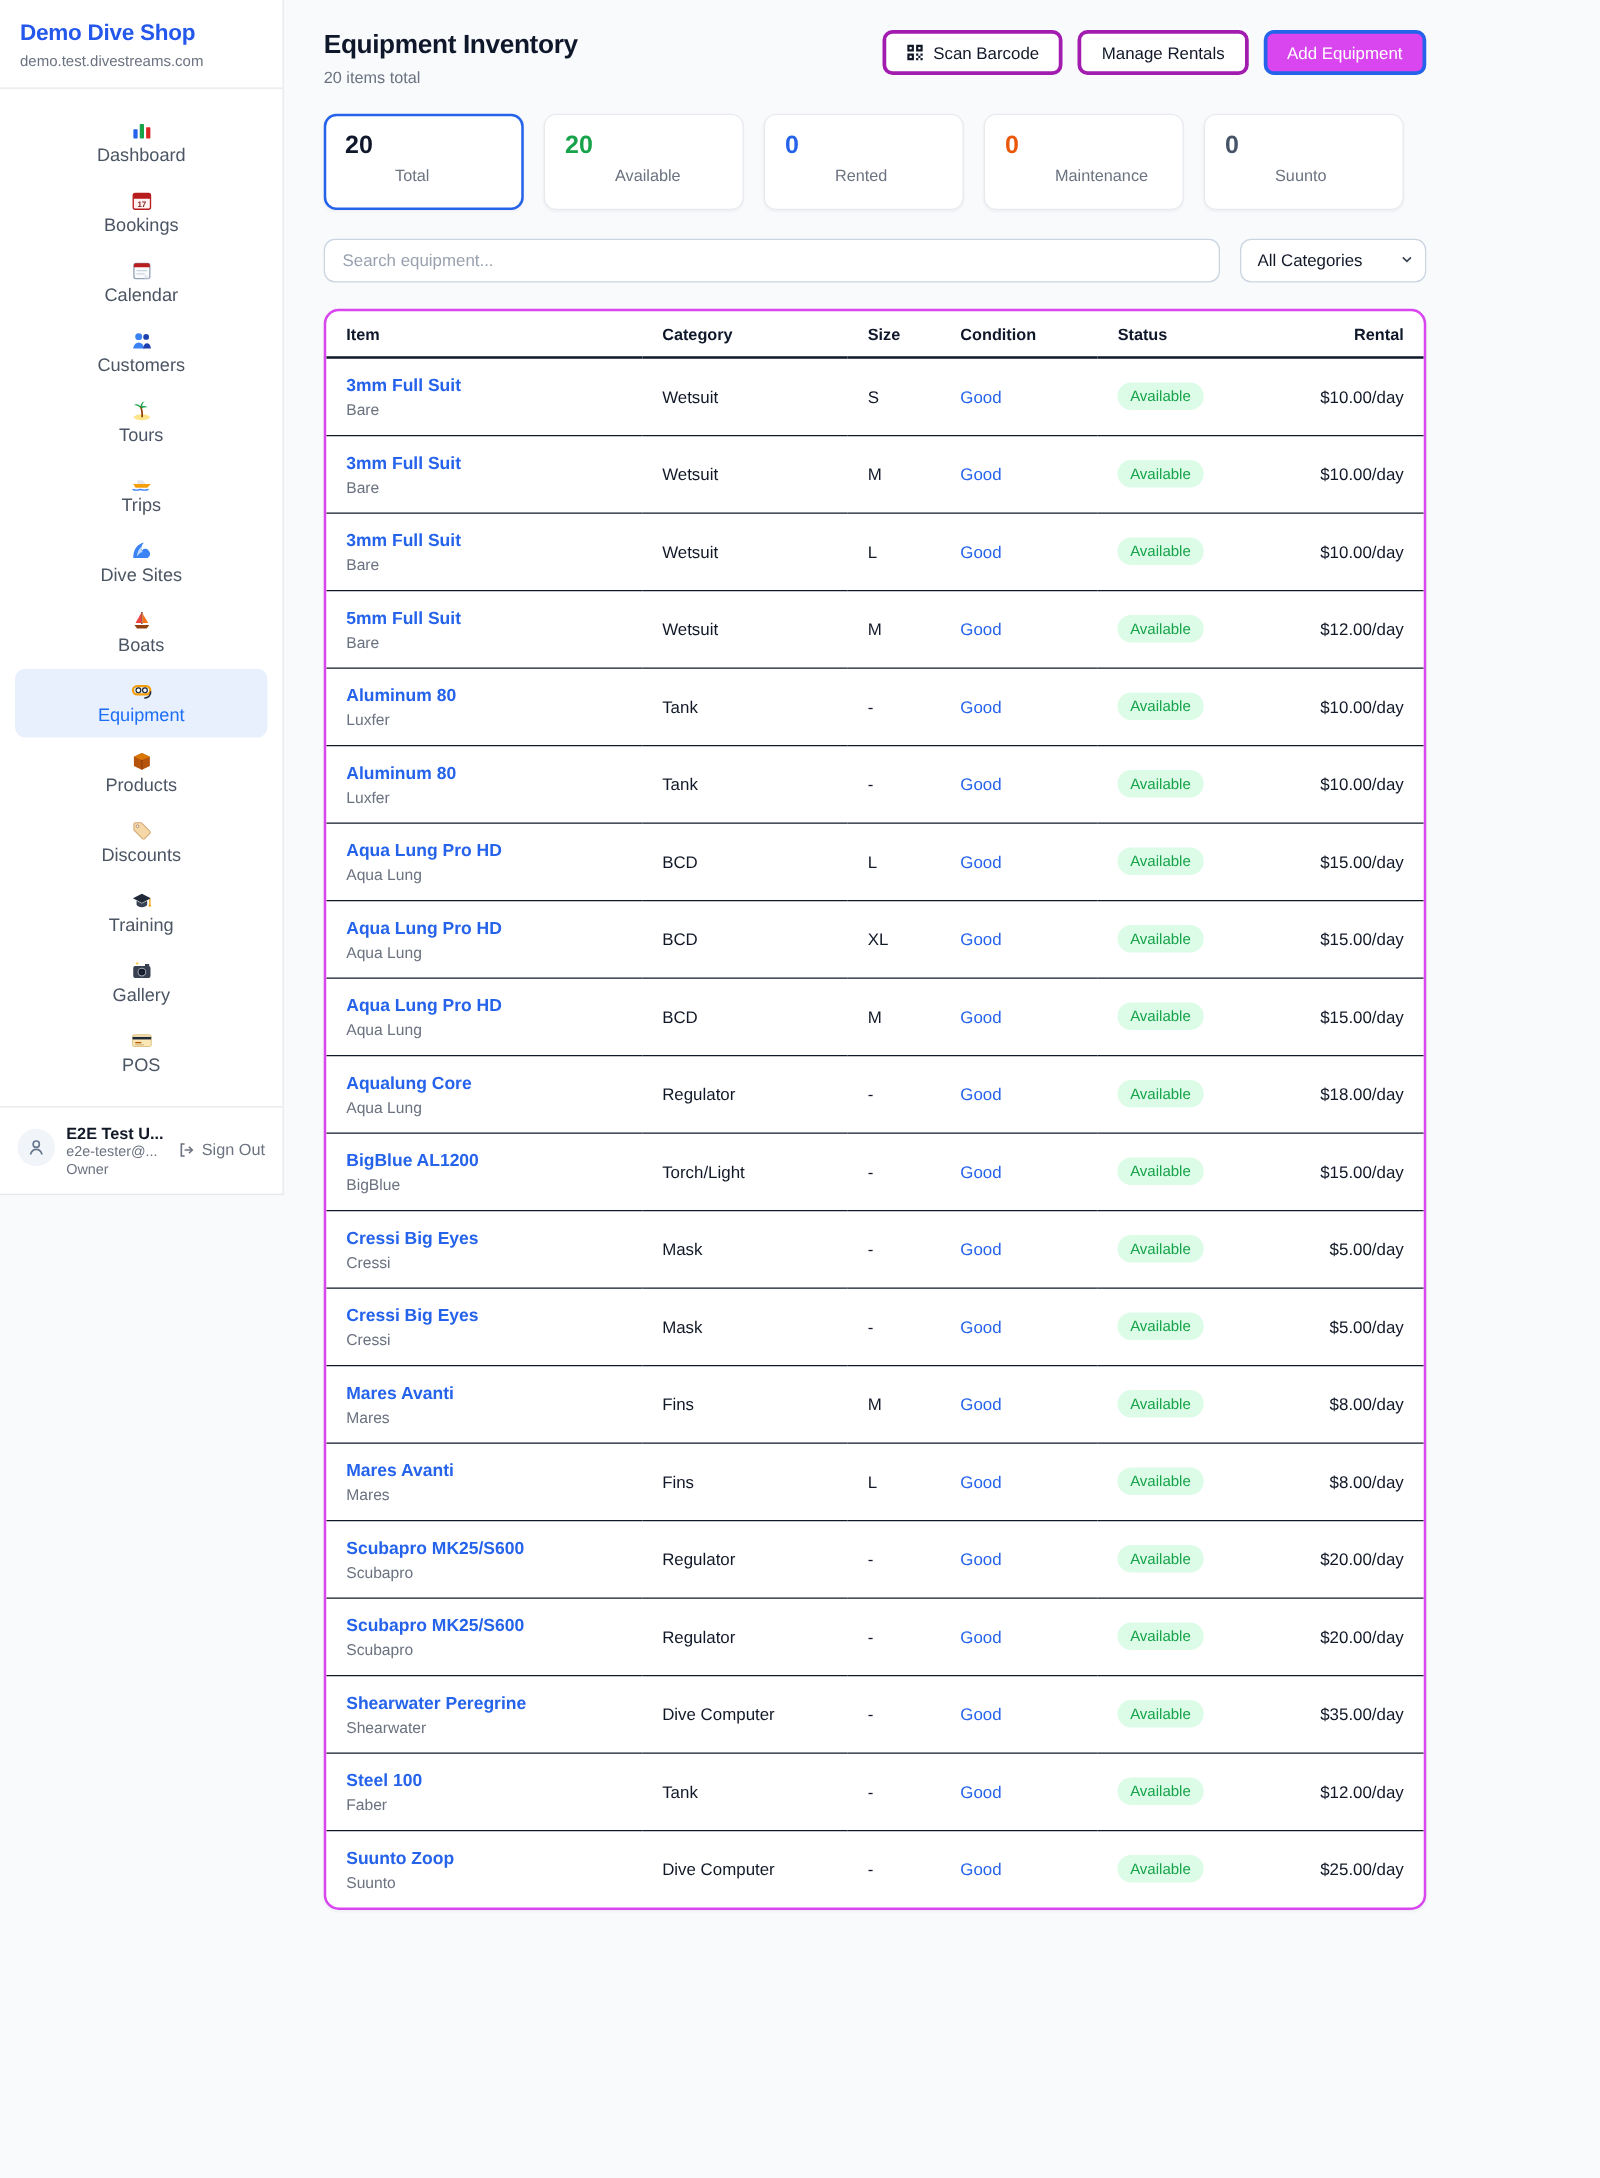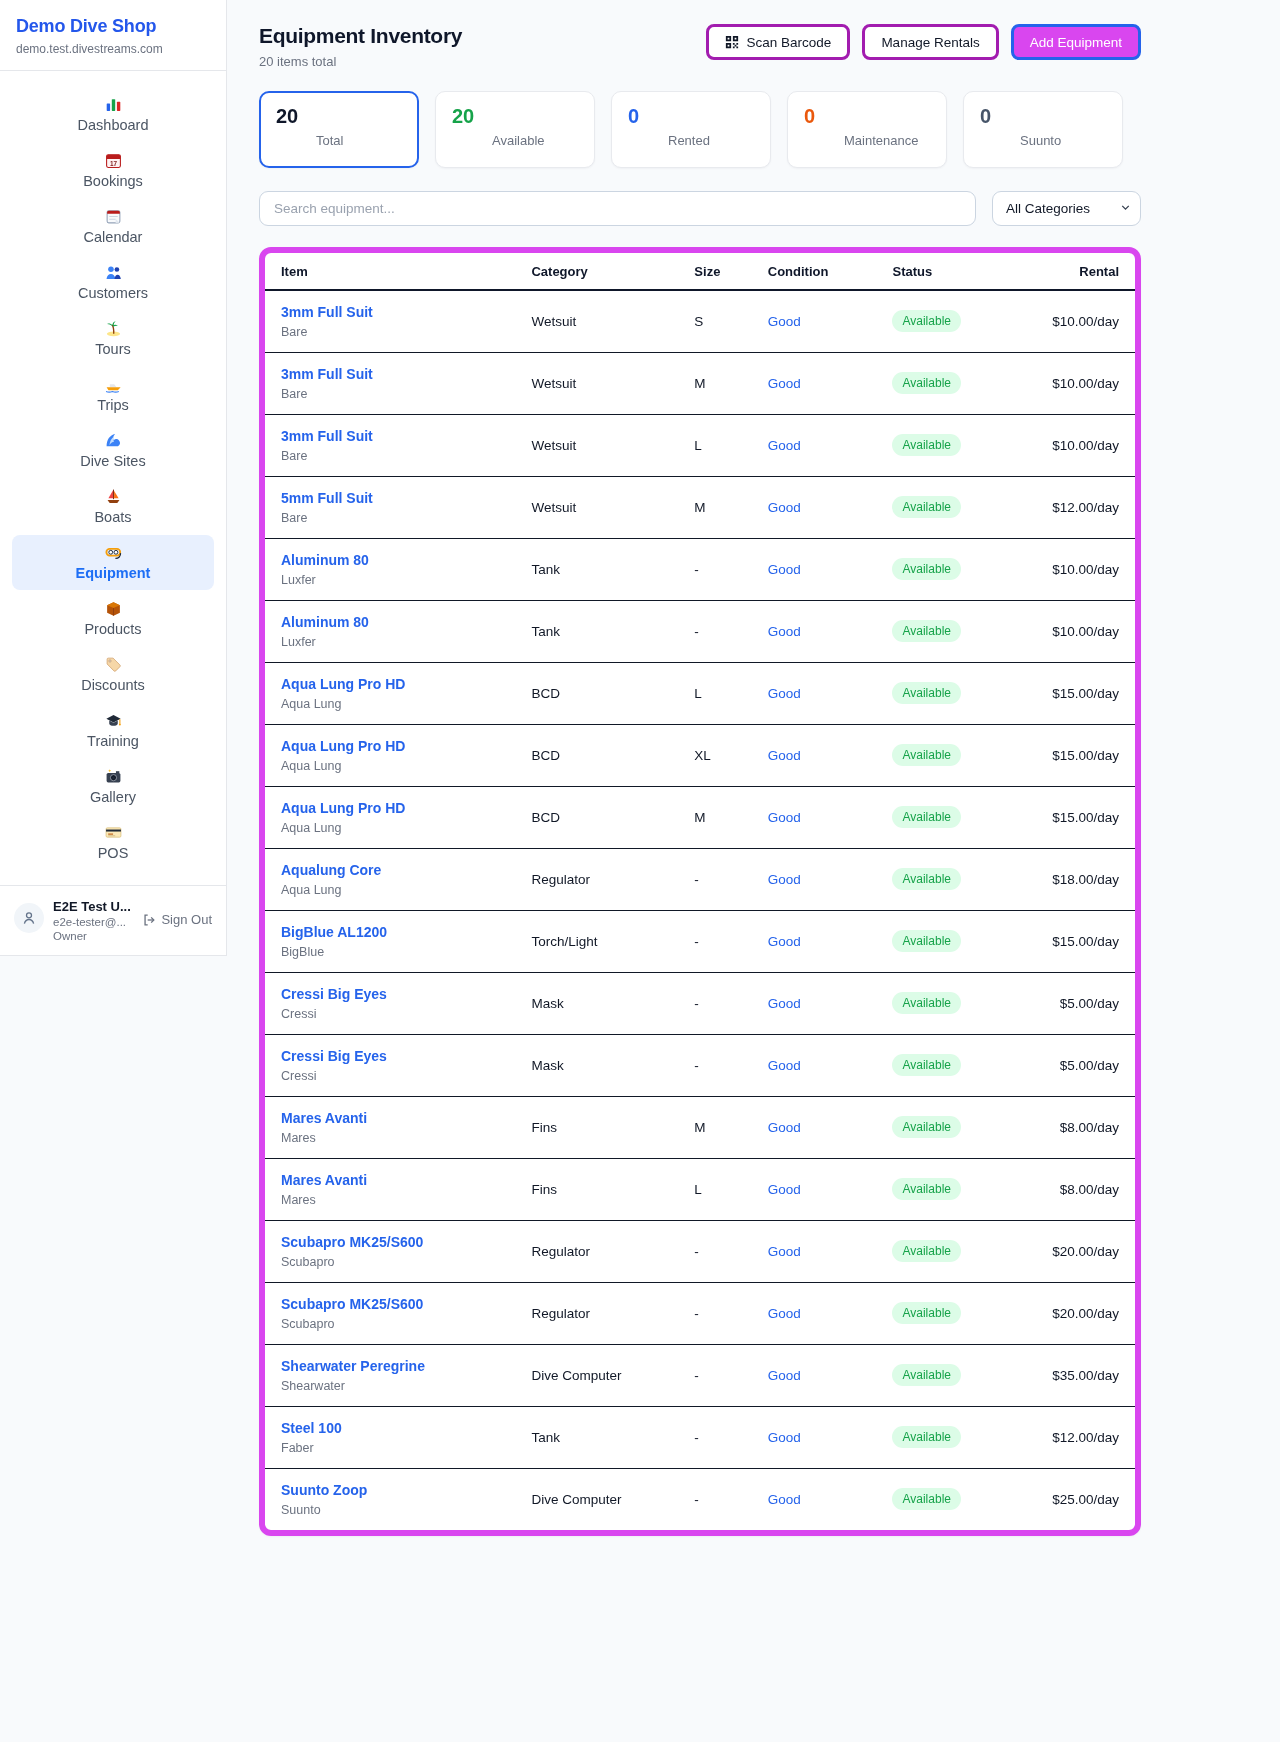--- a/index.html
+++ b/index.html
@@ -19,21 +19,21 @@
   }
   .brand { padding:16px 16px 14px 16px; border-bottom:1px solid #e5e7eb; }
   .brand-name { color:#2457eb; font-size:18px; font-weight:bold; letter-spacing:-.2px; }
   .brand-domain { color:#6b7280; font-size:12px; margin-top:5px; }
   .nav { padding:16px 12px 14px 12px; }
   .nav-item {
     display:flex; align-items:center; gap:4px;
     padding:9px 10px; border-radius:8px; cursor:pointer;
     color:#4b5563; font-size:14.5px; margin-bottom:1px;flex-direction:column;
   }
-  .nav-item.active { background:#e8f0fe; color:#1d6ef5; font-weight:700; }
+  .nav-item.active { background:#e8f0fe; color:#1d6ef5; font-weight:400; }
   .nav-icon { width:17px; height:17px; display:inline-flex; }
   .nav-icon svg { width:17px; height:17px; }
   .user-section {
     border-top:1px solid #e5e7eb; padding:13px 14px;
     display:flex; align-items:flex-start; gap:9px;
   }
   .avatar {
     width:30px; height:30px; border-radius:50%; background:#f1f5f9;
     display:flex; align-items:center; justify-content:center; flex-shrink:0; margin-top:4px;
   }
@@ -82,21 +82,21 @@
   .category-select {
     width:100%; height:35px; border:1px solid #cbd5e1; border-radius:9px;
     background:#ffffff; font-size:13.5px; font-family:inherit; color:#111827;
     padding:0 26px 0 13px; appearance:none; -webkit-appearance:none; cursor:pointer;
   }
   .select-chevron { position:absolute; right:9px; top:10px; pointer-events:none; display:flex; }
   .select-chevron svg { width:13px; height:13px; }
 
   
   .table-card {
-    margin-top:21px; background:#ffffff; border:6px solid #d946ef; border-radius:12px;
+    margin-top:21px; background:#ffffff; border:2px solid #d946ef; border-radius:12px;
     overflow:hidden; box-shadow:0 1px 2px rgba(16,24,40,.04);
   }
   table { width:100%; border-collapse:collapse; table-layout:fixed; }
   col.c-item{width:249px;} col.c-cat{width:162px;} col.c-size{width:73px;}
   col.c-cond{width:124px;} col.c-status{width:140px;} col.c-rental{width:117px;}
   thead th {
     text-align:left; font-size:13px; font-weight:bold; color:#0f172a;
     padding:11px 16px 10px 16px; border-bottom:2px solid #0f172a;
   }
   thead th.right { text-align:right; }

